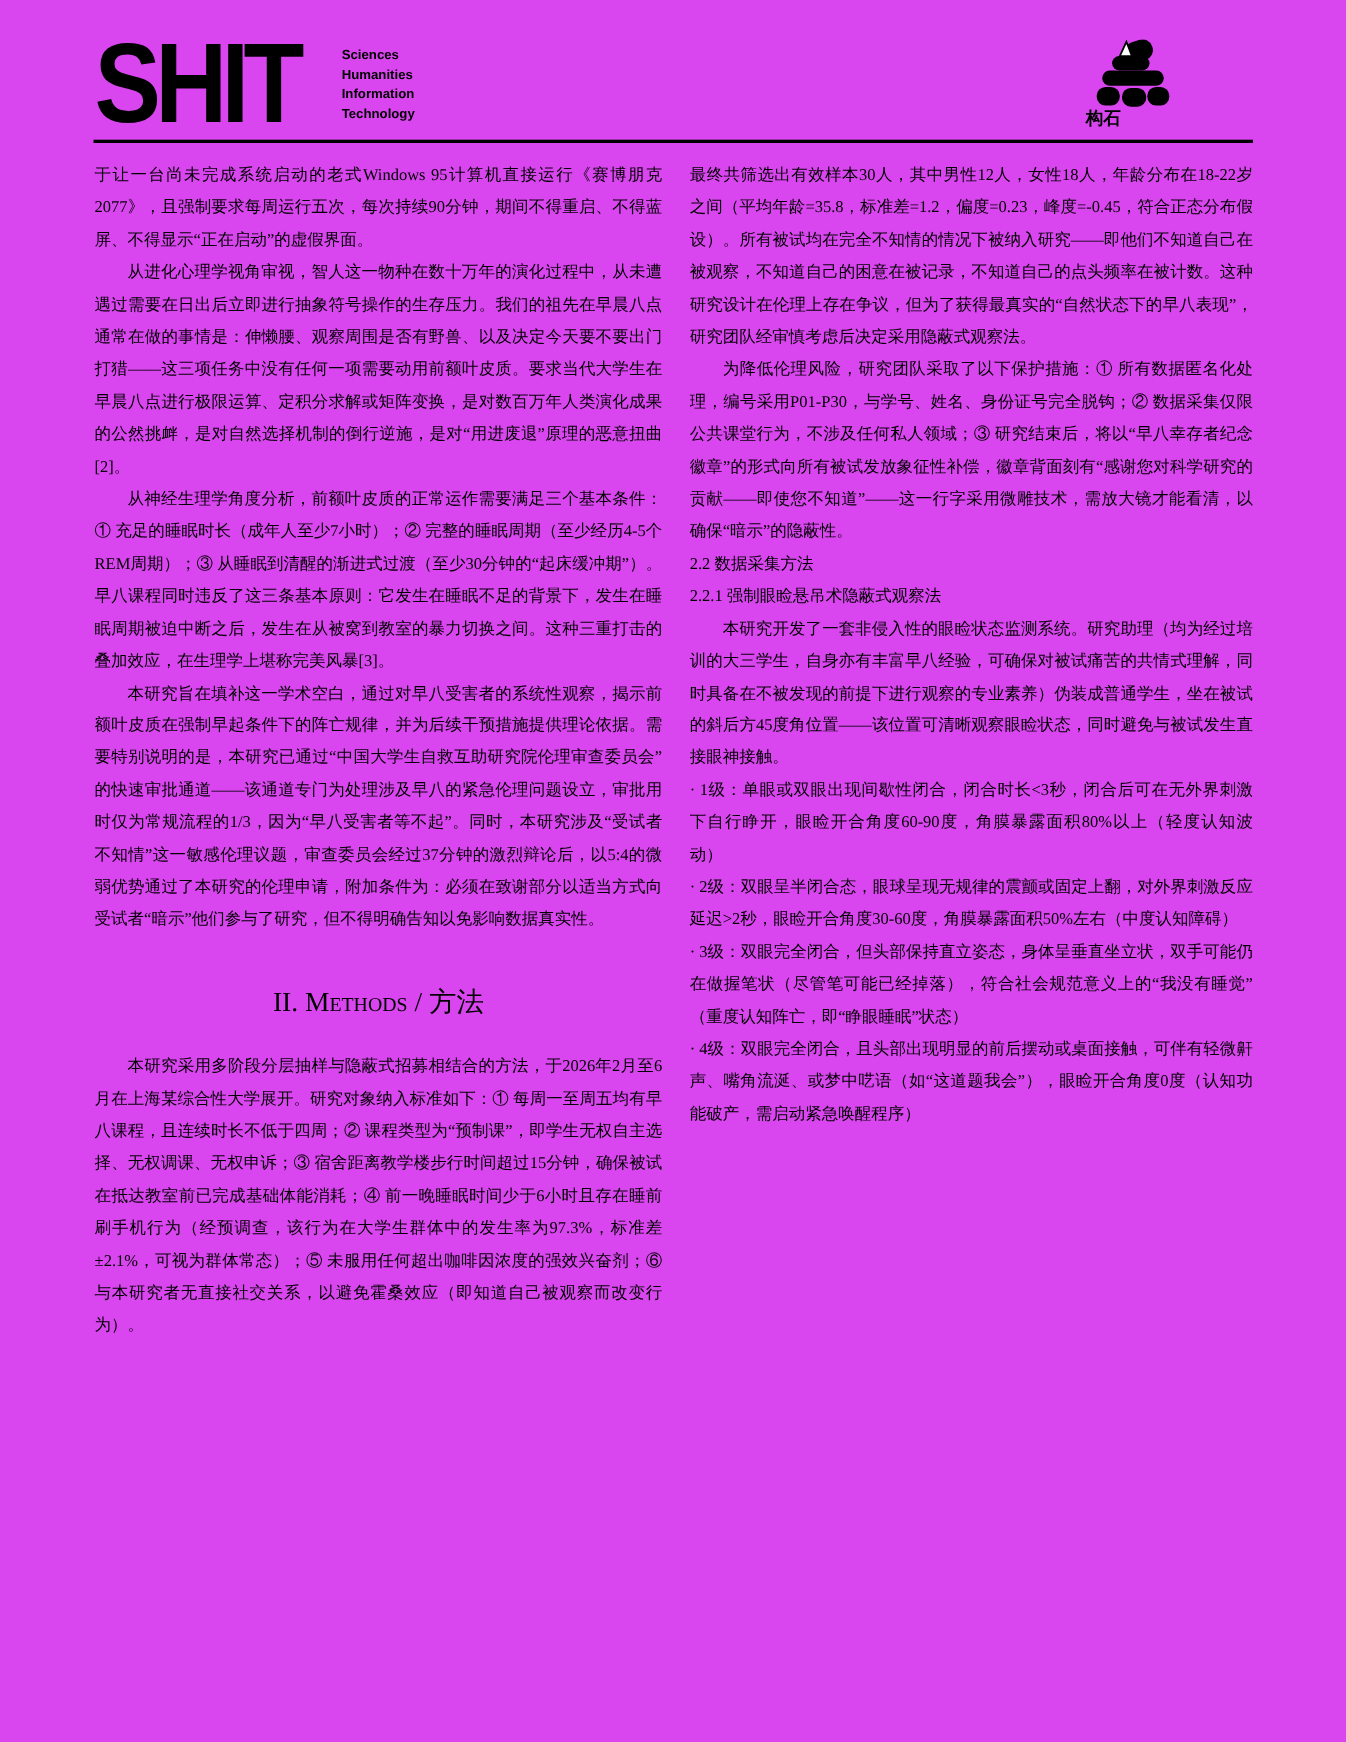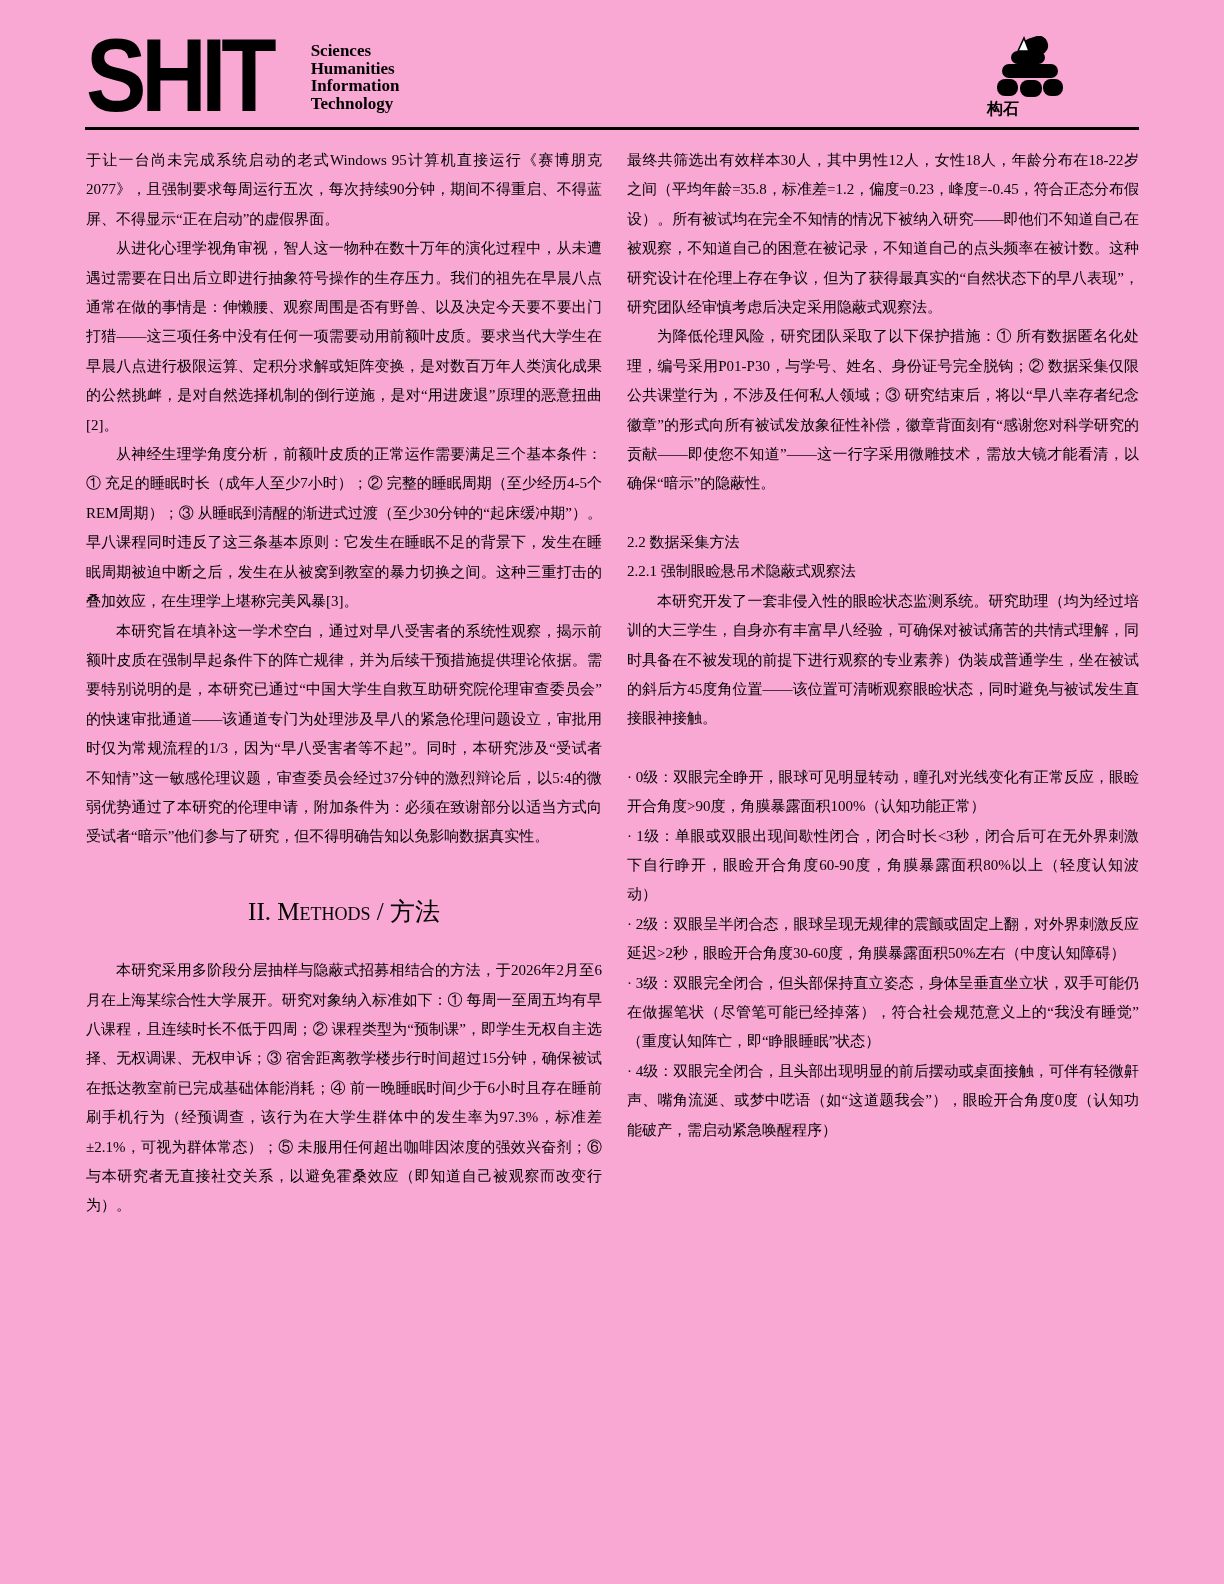--- a/index.html
+++ b/index.html
@@ -1,44 +1,44 @@
 <!DOCTYPE html>
 <html lang="zh"><head>
 <meta charset="utf-8">
 <style>
   html,body{margin:0;padding:0;background:#fff;}
   body{width:1224px;height:1584px;position:relative;color:#000;
        font-family:"Liberation Serif",serif;}
-  .page{position:absolute;inset:0;background:#f9a8d4;}
+  .page{position:absolute;inset:0;background:#d946ef;}
 
   
   .header{position:absolute;left:86px;top:36px;width:1053px;display:flex;
           justify-content:space-between;align-items:flex-start;}
   .logo-block{display:flex;align-items:flex-start;}
   .logo-word{font-family:"Liberation Sans",sans-serif;font-weight:900;
              font-size:103px;line-height:80px;letter-spacing:-6px;
              transform:scaleX(0.88);transform-origin:left top;}
-  .logo-sub{font-family:Liberation Serif, serif;font-weight:700;
-            font-size:17px;line-height:17.5px;margin-left:14px;padding-top:6px;}
+  .logo-sub{font-family:Liberation Sans, sans-serif;font-weight:700;
+            font-size:12px;line-height:17.5px;margin-left:14px;padding-top:6px;}
   .mark{width:86px;margin-right:66px;text-align:left;}
   .mark svg{display:block;margin:0 auto;}
   .mark-label{font-size:16px;line-height:18px;margin-top:0;font-weight:700;}
 
   .rule{position:absolute;left:85px;top:127px;width:1054px;border-top:3px solid #000;}
 
   
   .content{position:absolute;left:86px;top:146px;width:1053px;display:flex;gap:25px;}
   .col{width:516px;}
   .col.right{width:512px;}
   .para{margin:0;font-size:15px;line-height:29.4px;text-align:justify;
         font-weight:400;}
   .indent{text-indent:2em;font-family:Liberation Serif, serif;}
   .section-heading{margin:45px 0 30px;font-size:25px;line-height:29.4px;
                    text-align:center;font-weight:400;font-variant:small-caps;}
-  .gap-top{margin-top:29px;}
+  .gap-top{}
 </style>
 </head>
 <body>
 
 <div class="page">
 
   <div class="header">
     <div class="logo-block">
       <div class="logo-word">SHIT</div>
       <div class="logo-sub">
@@ -79,21 +79,20 @@
       <h2 class="section-heading">II. Methods / 方法</h2>
       <p class="para indent">本研究采用多阶段分层抽样与隐蔽式招募相结合的方法，于2026年2月至6月在上海某综合性大学展开。研究对象纳入标准如下：① 每周一至周五均有早八课程，且连续时长不低于四周；② 课程类型为“预制课”，即学生无权自主选择、无权调课、无权申诉；③ 宿舍距离教学楼步行时间超过15分钟，确保被试在抵达教室前已完成基础体能消耗；④ 前一晚睡眠时间少于6小时且存在睡前刷手机行为（经预调查，该行为在大学生群体中的发生率为97.3%，标准差±2.1%，可视为群体常态）；⑤ 未服用任何超出咖啡因浓度的强效兴奋剂；⑥ 与本研究者无直接社交关系，以避免霍桑效应（即知道自己被观察而改变行为）。</p>
     </div>
 
     <div class="col right">
       <p class="para">最终共筛选出有效样本30人，其中男性12人，女性18人，年龄分布在18-22岁之间（平均年龄=35.8，标准差=1.2，偏度=0.23，峰度=-0.45，符合正态分布假设）。所有被试均在完全不知情的情况下被纳入研究——即他们不知道自己在被观察，不知道自己的困意在被记录，不知道自己的点头频率在被计数。这种研究设计在伦理上存在争议，但为了获得最真实的“自然状态下的早八表现”，研究团队经审慎考虑后决定采用隐蔽式观察法。</p>
       <p class="para indent">为降低伦理风险，研究团队采取了以下保护措施：① 所有数据匿名化处理，编号采用P01-P30，与学号、姓名、身份证号完全脱钩；② 数据采集仅限公共课堂行为，不涉及任何私人领域；③ 研究结束后，将以“早八幸存者纪念徽章”的形式向所有被试发放象征性补偿，徽章背面刻有“感谢您对科学研究的贡献——即使您不知道”——这一行字采用微雕技术，需放大镜才能看清，以确保“暗示”的隐蔽性。</p>
       <p class="para gap-top">2.2 数据采集方法</p>
       <p class="para">2.2.1 强制眼睑悬吊术隐蔽式观察法</p>
       <p class="para indent">本研究开发了一套非侵入性的眼睑状态监测系统。研究助理（均为经过培训的大三学生，自身亦有丰富早八经验，可确保对被试痛苦的共情式理解，同时具备在不被发现的前提下进行观察的专业素养）伪装成普通学生，坐在被试的斜后方45度角位置——该位置可清晰观察眼睑状态，同时避免与被试发生直接眼神接触。</p>
-      <p class="para gap-top">· 0级：双眼完全睁开，眼球可见明显转动，瞳孔对光线变化有正常反应，眼睑开合角度&gt;90度，角膜暴露面积100%（认知功能正常）</p>
       <p class="para">· 1级：单眼或双眼出现间歇性闭合，闭合时长&lt;3秒，闭合后可在无外界刺激下自行睁开，眼睑开合角度60-90度，角膜暴露面积80%以上（轻度认知波动）</p>
       <p class="para">· 2级：双眼呈半闭合态，眼球呈现无规律的震颤或固定上翻，对外界刺激反应延迟&gt;2秒，眼睑开合角度30-60度，角膜暴露面积50%左右（中度认知障碍）</p>
       <p class="para">· 3级：双眼完全闭合，但头部保持直立姿态，身体呈垂直坐立状，双手可能仍在做握笔状（尽管笔可能已经掉落），符合社会规范意义上的“我没有睡觉”（重度认知阵亡，即“睁眼睡眠”状态）</p>
       <p class="para">· 4级：双眼完全闭合，且头部出现明显的前后摆动或桌面接触，可伴有轻微鼾声、嘴角流涎、或梦中呓语（如“这道题我会”），眼睑开合角度0度（认知功能破产，需启动紧急唤醒程序）</p>
     </div>
 
   </div>
 </div>
 
 </body></html>

